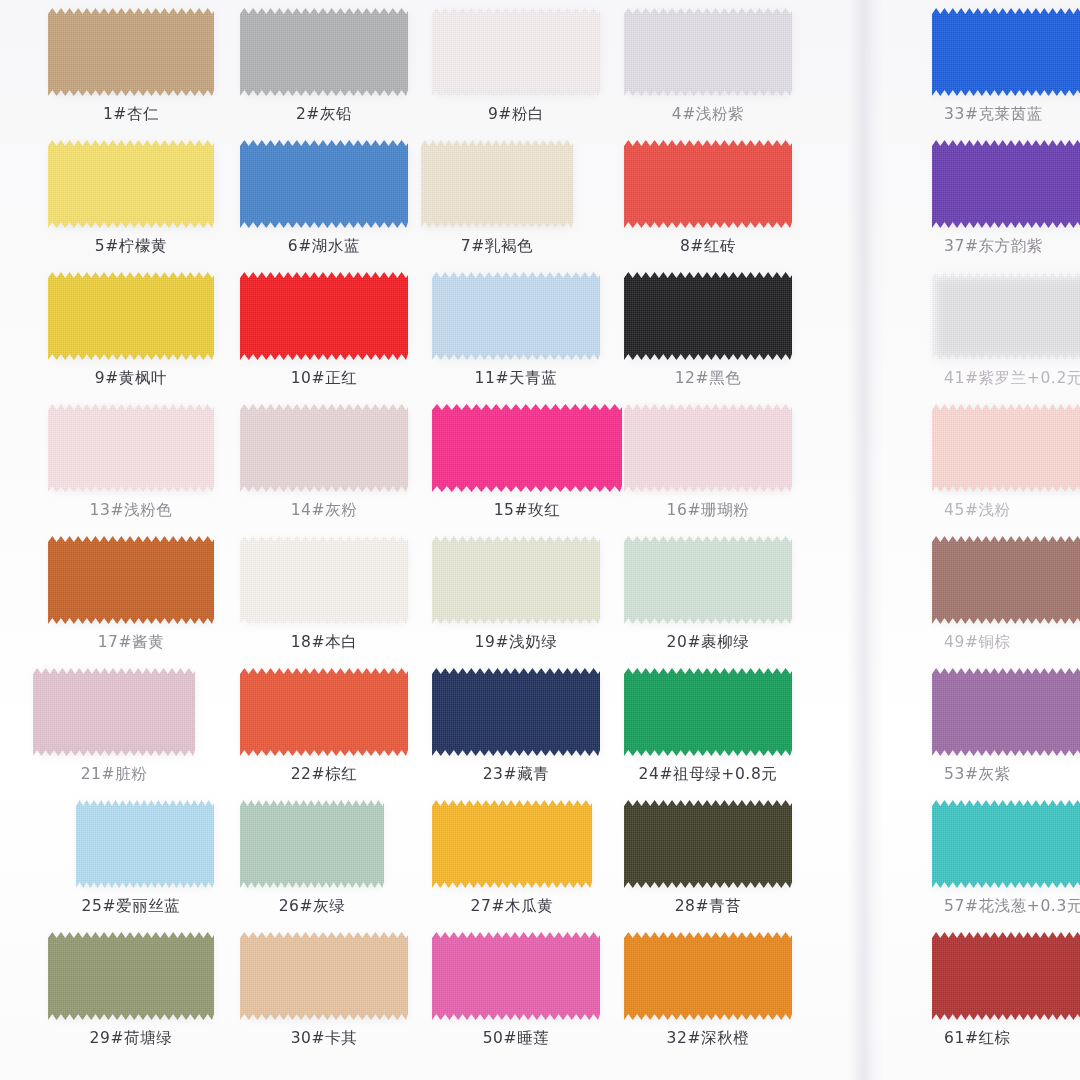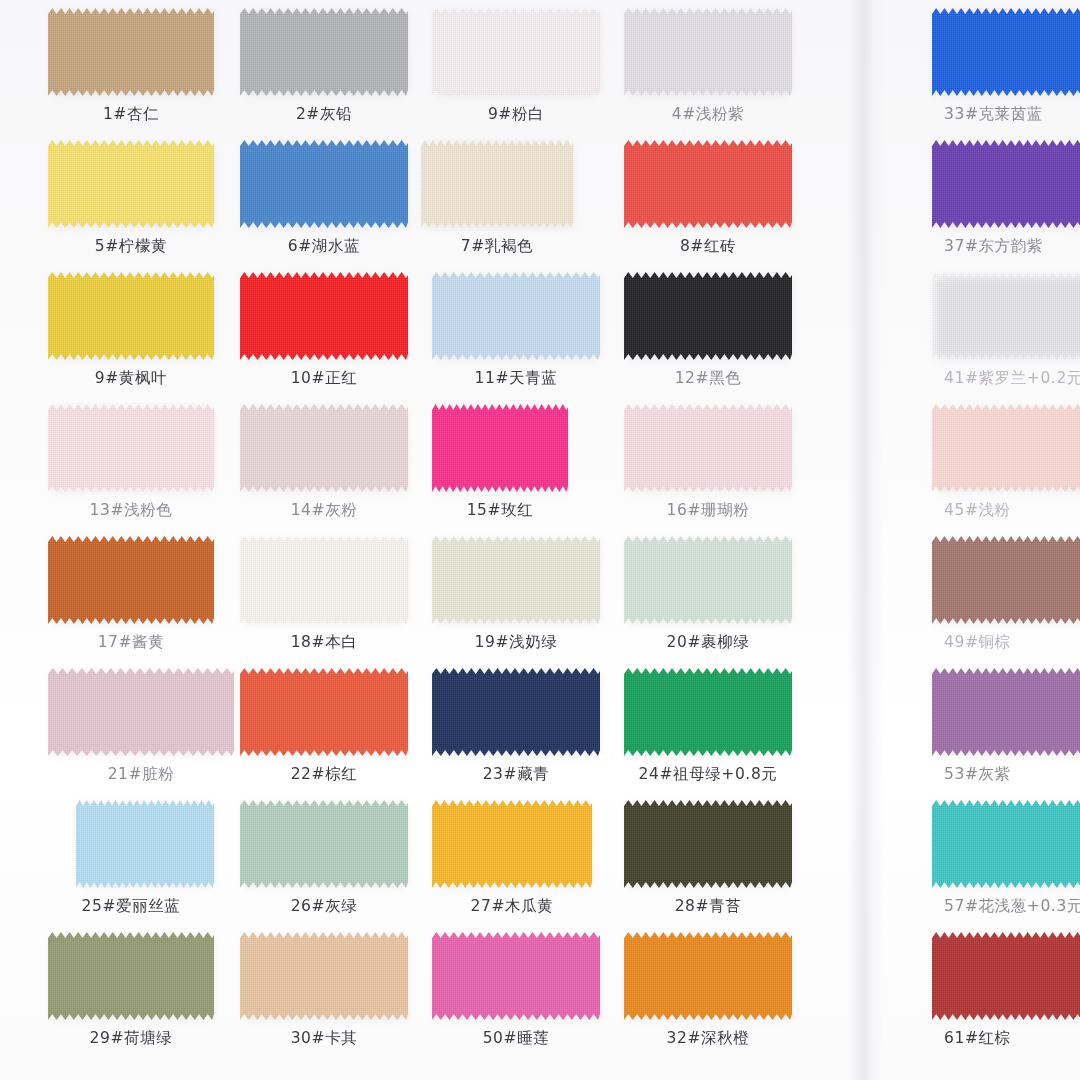--- a/index.html
+++ b/index.html
@@ -238,21 +238,21 @@
         </div>
         <div class="caption semifaint">13#浅粉色</div>
       </div>
       <div class="cell" style="left: 240px; top: 404px; width: 168px;">
         <div class="swatch-wrap" style="height: 88px;">
           <div class="shadow"></div>
           <div class="swatch" title="14#灰粉" style="background-color: rgb(231, 214, 216);"></div>
         </div>
         <div class="caption semifaint">14#灰粉</div>
       </div>
-      <div class="cell" style="left: 432px; top: 404px; width: 136px;">
+      <div class="cell" style="left: 432px; top: 404px; width: 190px;">
         <div class="swatch-wrap" style="height: 88px;">
           <div class="shadow"></div>
           <div class="swatch" title="15#玫红" style="background-color: rgb(249, 47, 142);"></div>
         </div>
         <div class="caption dark">15#玫红</div>
       </div>
       <div class="cell" style="left: 624px; top: 404px; width: 168px;">
         <div class="swatch-wrap" style="height: 88px;">
           <div class="shadow"></div>
           <div class="swatch" title="16#珊瑚粉" style="background-color: rgb(246, 221, 227);"></div>
@@ -294,21 +294,21 @@
         </div>
         <div class="caption dark">20#裹柳绿</div>
       </div>
       <div class="cell col-right" style="left: 932px; top: 536px; width: 160px;">
         <div class="swatch-wrap" style="height: 88px;">
           <div class="shadow"></div>
           <div class="swatch" title="49#铜棕" style="background-color: rgb(164, 119, 110);"></div>
         </div>
         <div class="caption faint">49#铜棕</div>
       </div>
-      <div class="cell" style="left: 48px; top: 668px; width: 186px;">
+      <div class="cell" style="left: 33px; top: 668px; width: 162px;">
         <div class="swatch-wrap" style="height: 88px;">
           <div class="shadow"></div>
           <div class="swatch" title="21#脏粉" style="background-color: rgb(227, 197, 208);"></div>
         </div>
         <div class="caption semifaint">21#脏粉</div>
       </div>
       <div class="cell" style="left: 240px; top: 668px; width: 168px;">
         <div class="swatch-wrap" style="height: 88px;">
           <div class="shadow"></div>
           <div class="swatch" title="22#棕红" style="background-color: rgb(234, 90, 60);"></div>
@@ -336,21 +336,21 @@
         </div>
         <div class="caption semifaint">53#灰紫</div>
       </div>
       <div class="cell" style="left: 48px; top: 800px; width: 166px; padding-left: 28px;">
         <div class="swatch-wrap" style="height: 88px;">
           <div class="shadow"></div>
           <div class="swatch" title="25#爱丽丝蓝" style="background-color: rgb(180, 221, 242);"></div>
         </div>
         <div class="caption dark">25#爱丽丝蓝</div>
       </div>
-      <div class="cell" style="left: 240px; top: 800px; width: 168px;">
+      <div class="cell" style="left: 240px; top: 800px; width: 144px;">
         <div class="swatch-wrap" style="height: 88px;">
           <div class="shadow"></div>
           <div class="swatch" title="26#灰绿" style="background-color: rgb(179, 207, 190);"></div>
         </div>
         <div class="caption dark">26#灰绿</div>
       </div>
       <div class="cell" style="left: 432px; top: 800px; width: 160px;">
         <div class="swatch-wrap" style="height: 88px;">
           <div class="shadow"></div>
           <div class="swatch" title="27#木瓜黄" style="background-color: rgb(247, 184, 42);"></div>

